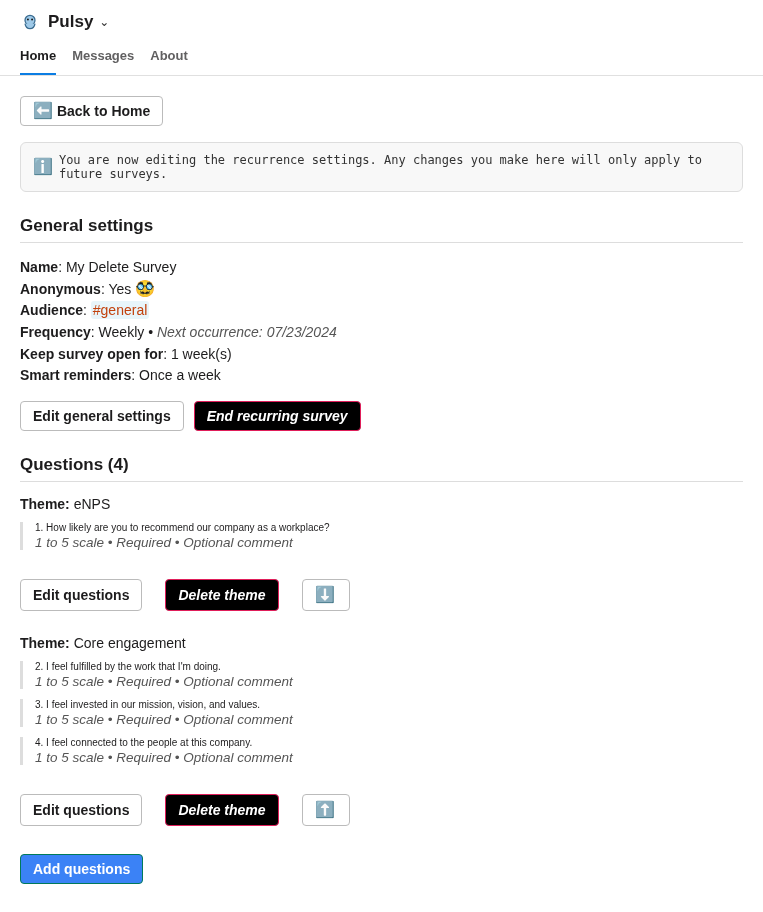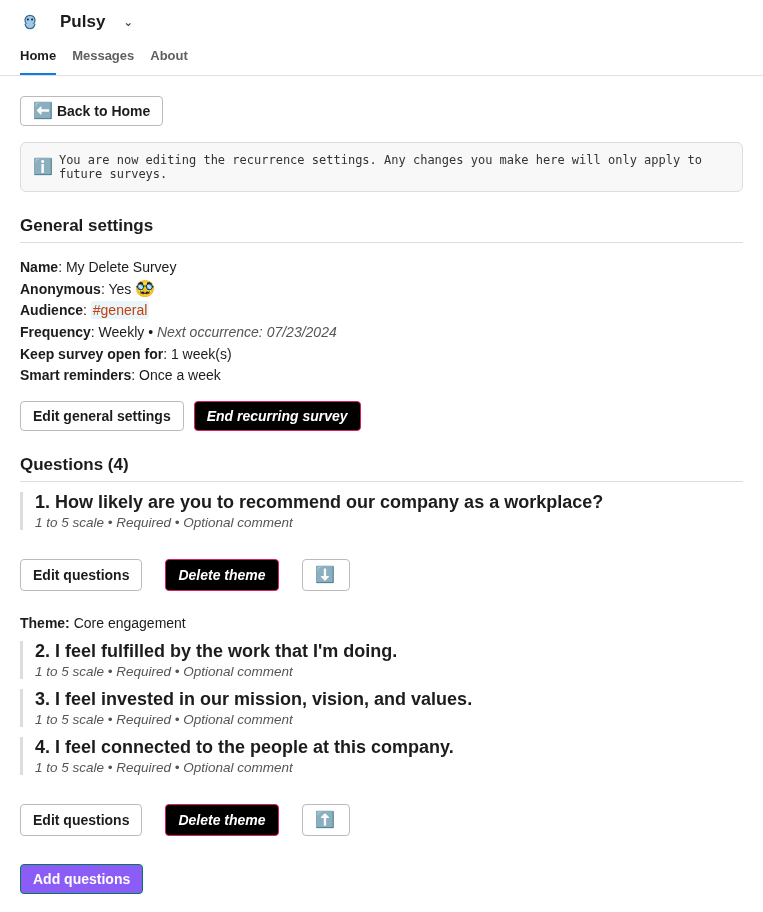--- a/index.html
+++ b/index.html
@@ -11,21 +11,21 @@
       font-family: -apple-system, BlinkMacSystemFont, "Segoe UI", Helvetica, Arial, sans-serif;
       font-size: 15px;
       color: #1d1c1d;
       background: #fff;
       width: 763px;
     }
     .header {
       display: flex;
       align-items: center;
       padding: 12px 20px 8px 20px;
-      gap: 20px;
+      gap: 8px;
     }
     .app-icon {
       width: 20px;
       height: 20px;
     }
     .app-title {
       font-weight: 800;
       font-size: 17px;
     }
     .chevron {
@@ -68,21 +68,21 @@
       cursor: pointer;
       font-family: inherit;
     }
     .btn-danger {
       background: #000000;
       color: #fff;
       border-color: #e01e5a;
       font-style: italic;
     }
     .btn-primary {
-      background: #8b5cf6;
+      background: #3b82f6;
       color: #fff;
       border-color: #007a5a;
     }
     .info-box {
       margin-top: 16px;
       padding: 10px 12px;
       border: 1px solid #ddd;
       border-radius: 6px;
       background: #f8f8f8;
       font-family: Menlo, Consolas, monospace;
@@ -128,22 +128,22 @@
     }
     .theme-line .label {
       font-weight: 700;
     }
     .question-block {
       margin-top: 10px;
       padding-left: 12px;
       border-left: 3px solid #ddd;
     }
     .question-text {
-      font-weight: 700;
-      font-size: 18px;
+      font-weight: 400;
+      font-size: 10px;
     }
     .question-meta {
       font-style: italic;
       color: #555;
       font-size: 13.5px;
       margin-top: 2px;
     }
     .icon-btn-content {
       display: inline-flex;
       align-items: center;
@@ -227,20 +227,24 @@
   <div class="btn-row">
     <button class="btn">Edit general settings</button>
     <button class="btn btn-danger">End recurring survey</button>
   </div>
 
   <h2 class="section-title">Questions (4)</h2>
 
   <div class="two-themes">
 
     <div class="theme-block">
+      <div class="theme-line">
+        <span class="label">Theme:</span>
+        <span>eNPS</span>
+      </div>
       <div class="question-block">
         <div class="question-text">1. How likely are you to recommend our company as a workplace?</div>
         <div class="question-meta">1 to 5 scale • Required • Optional comment</div>
       </div>
       <div class="theme-btn-row">
         <button class="btn">Edit questions</button>
         <button class="btn btn-danger">Delete theme</button>
         <button class="btn">
           <span class="icon-btn-content emoji-icon">⬇️</span>
         </button>

